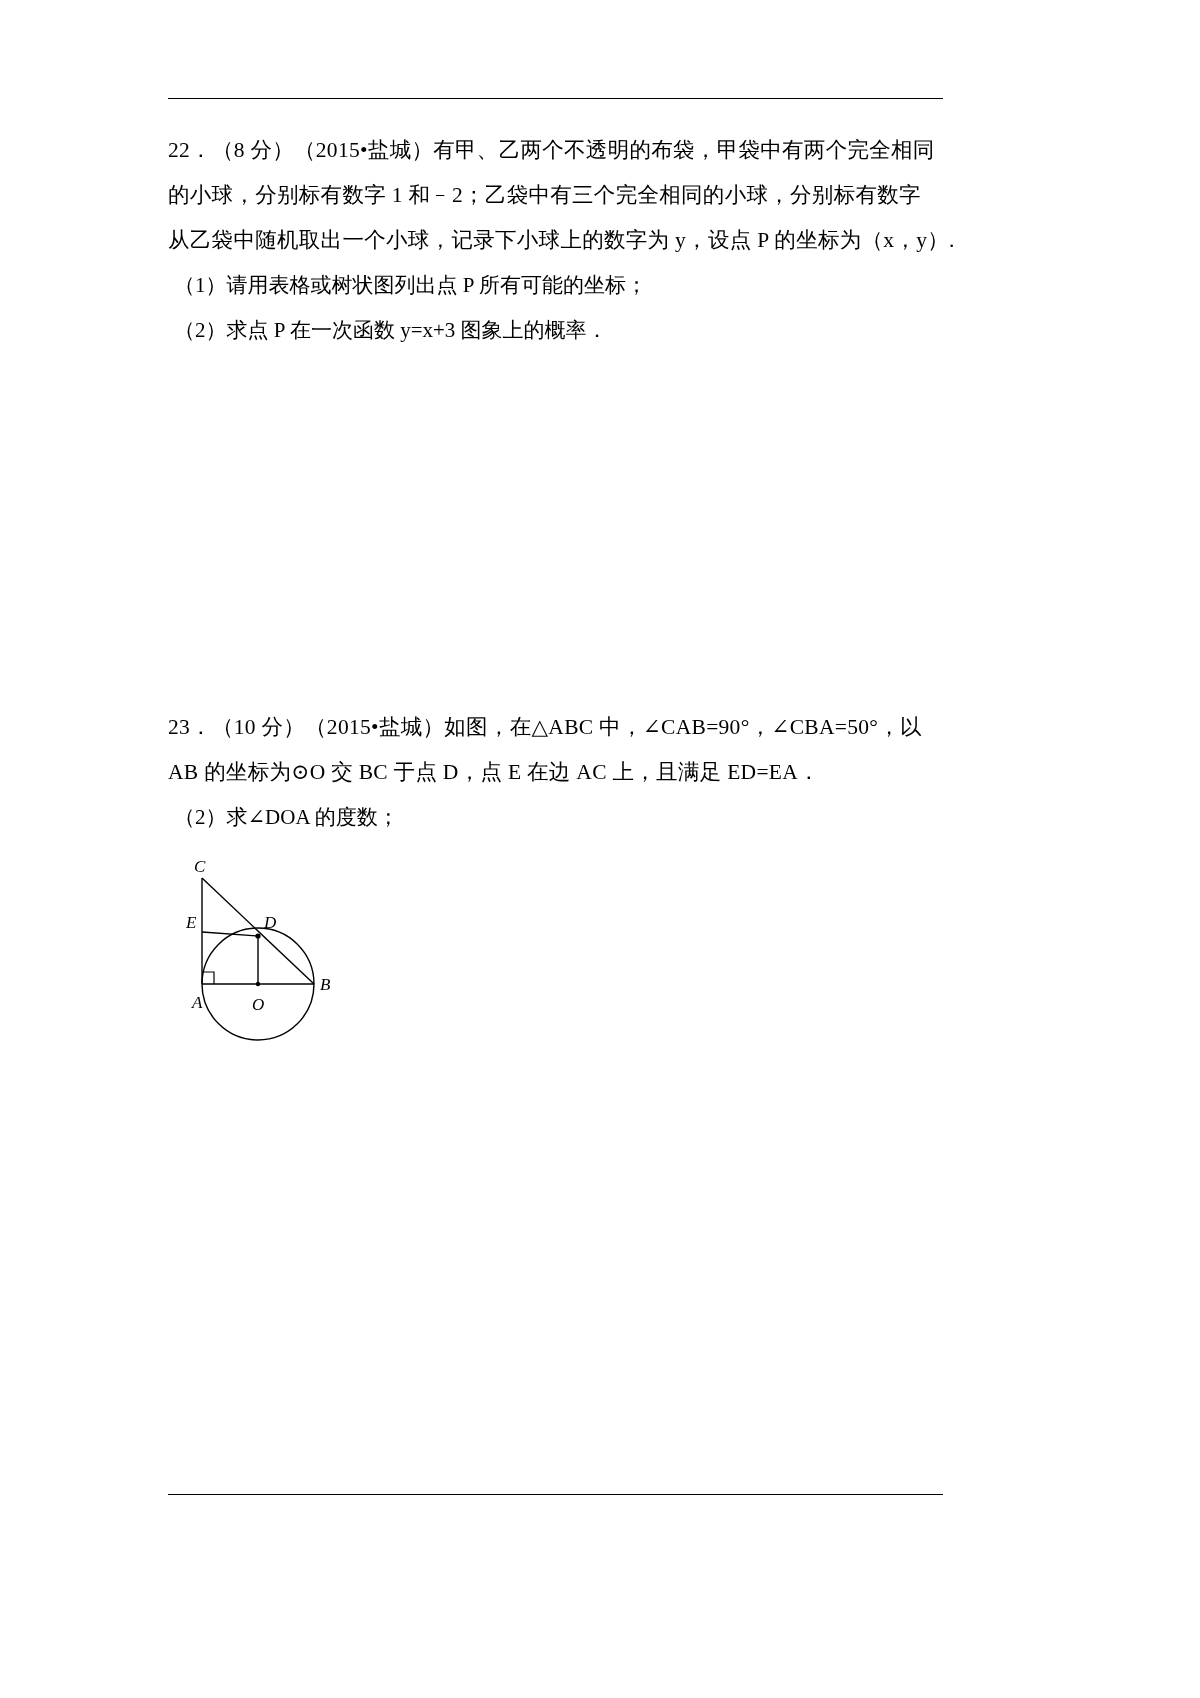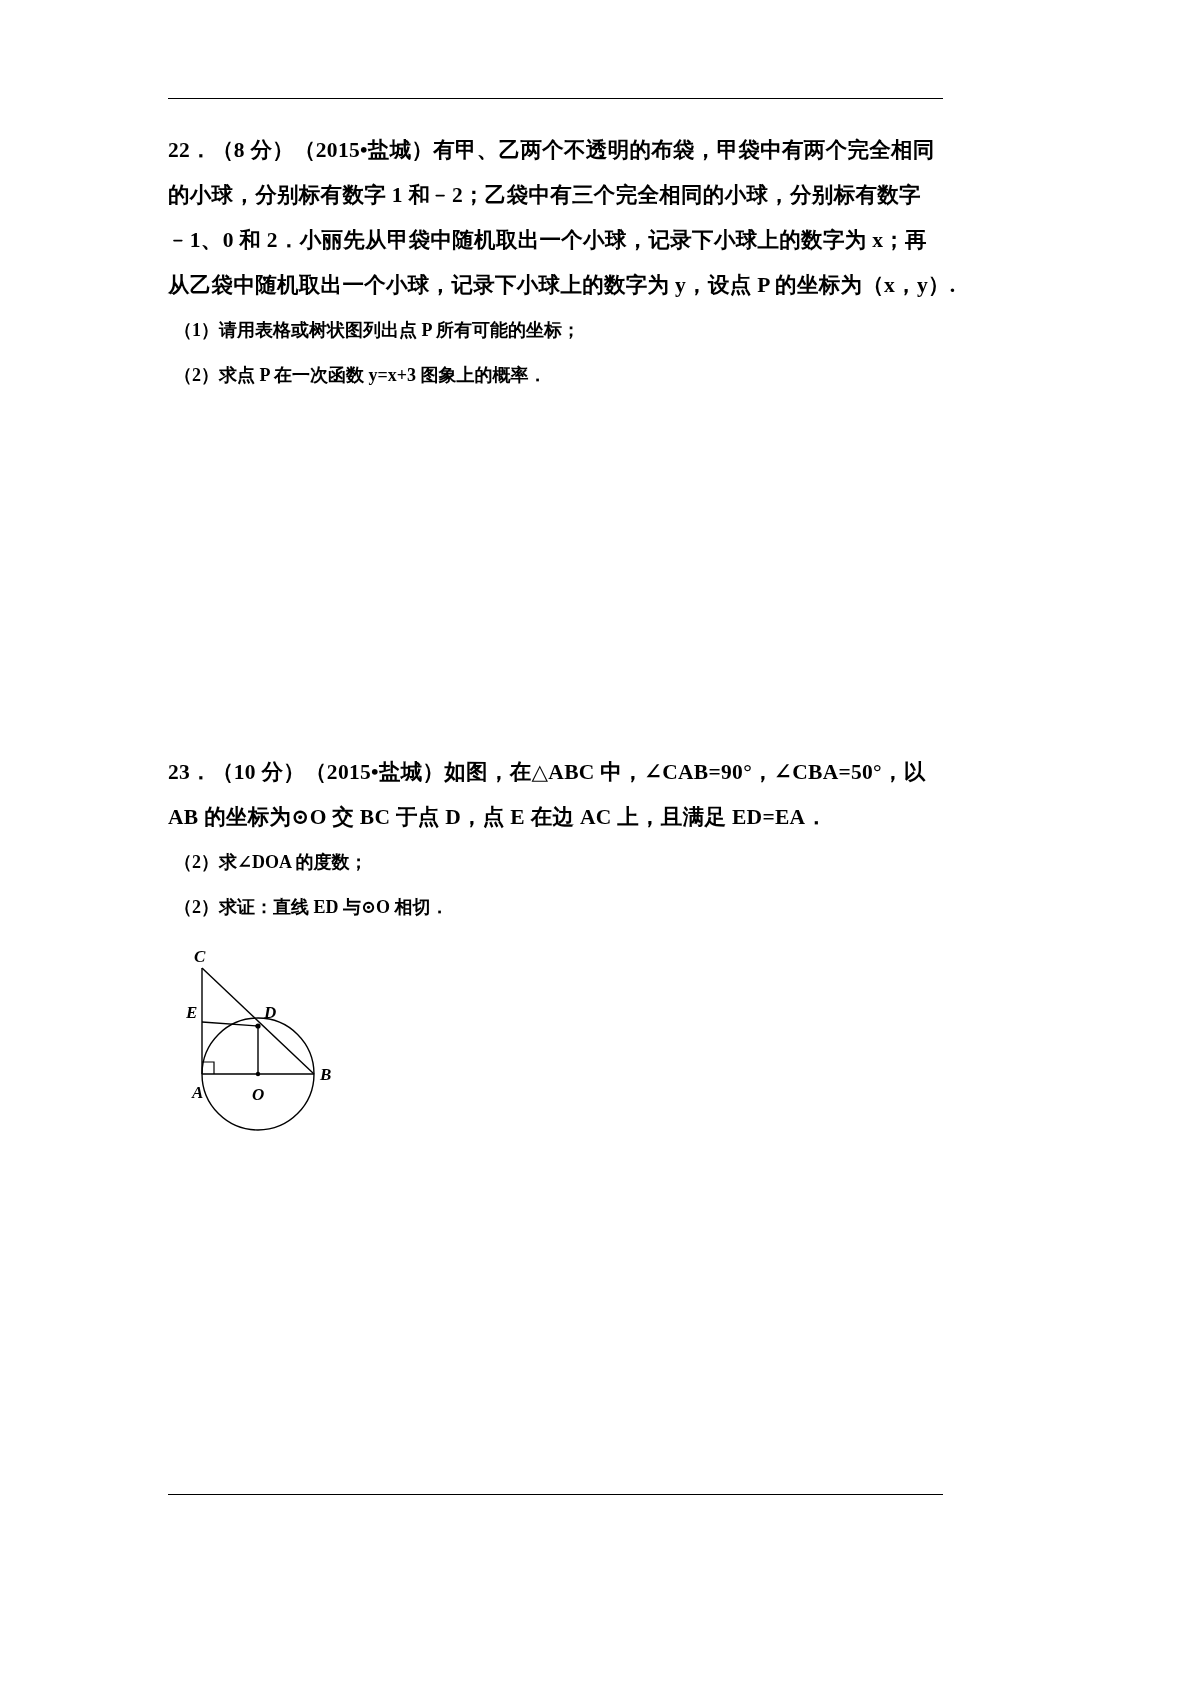--- a/index.html
+++ b/index.html
@@ -27,31 +27,31 @@
   .rule-top { top: 98px; }
   .rule-bottom { top: 1494px; }
 
   .content {
     position: absolute;
     left: 168px;
     top: 128px;
     width: 790px;
   }
 
-  .q-block { margin-bottom: 0; font-weight: bold; }
+  .q-block { margin-bottom: 0; }
 
   .line {
     font-size: 21.5px;
     line-height: 45px;
     letter-spacing: 0.3px;
     white-space: pre-wrap;
   }
   .indent-0 { text-indent: 0; }
   .sub-line {
-    font-size: 18px;
+    font-size: 21px;
     line-height: 45px;
     padding-left: 6px;
   }
 
   .spacer-1 { height: 352px; }
 
   .q23-wrap { margin-top: 0; }
 
   .figure {
     position: relative;
@@ -69,33 +69,31 @@
 
 <div class="page">
 
   <div class="rule rule-top"></div>
 
   <div class="content">
 
     <div class="q-block">
       <div class="line indent-0">22．（8 分）（2015•盐城）有甲、乙两个不透明的布袋，甲袋中有两个完全相同</div>
       <div class="line indent-0">的小球，分别标有数字 1 和﹣2；乙袋中有三个完全相同的小球，分别标有数字</div>
-      <div class="line indent-0">﹣1、0 和 2．小丽先从甲袋中随机取出一个小球，记录下小球上的数字为 x；再</div>
       <div class="line indent-0">从乙袋中随机取出一个小球，记录下小球上的数字为 y，设点 P 的坐标为（x，y）.</div>
       <div class="sub-line">（1）请用表格或树状图列出点 P 所有可能的坐标；</div>
       <div class="sub-line">（2）求点 P 在一次函数 y=x+3 图象上的概率．</div>
     </div>
 
     <div class="spacer-1"></div>
 
     <div class="q-block q23-wrap">
       <div class="line indent-0">23．（10 分）（2015•盐城）如图，在△ABC 中，∠CAB=90°，∠CBA=50°，以</div>
       <div class="line indent-0">AB 的坐标为⊙O 交 BC 于点 D，点 E 在边 AC 上，且满足 ED=EA．</div>
       <div class="sub-line">（2）求∠DOA 的度数；</div>
-      <div class="sub-line">（2）求证：直线 ED 与⊙O 相切．</div>
 
       <div class="figure">
         <svg width="260" height="240" viewBox="0 0 260 240" xmlns="http://www.w3.org/2000/svg">
 
           <circle cx="72" cy="126" r="56" fill="none" stroke="#000" stroke-width="1.4"></circle>
 
           <line x1="16" y1="126" x2="128" y2="126" stroke="#000" stroke-width="1.4"></line>
           <line x1="16" y1="126" x2="16" y2="20" stroke="#000" stroke-width="1.4"></line>
           <line x1="16" y1="20" x2="128" y2="126" stroke="#000" stroke-width="1.4"></line>
 

